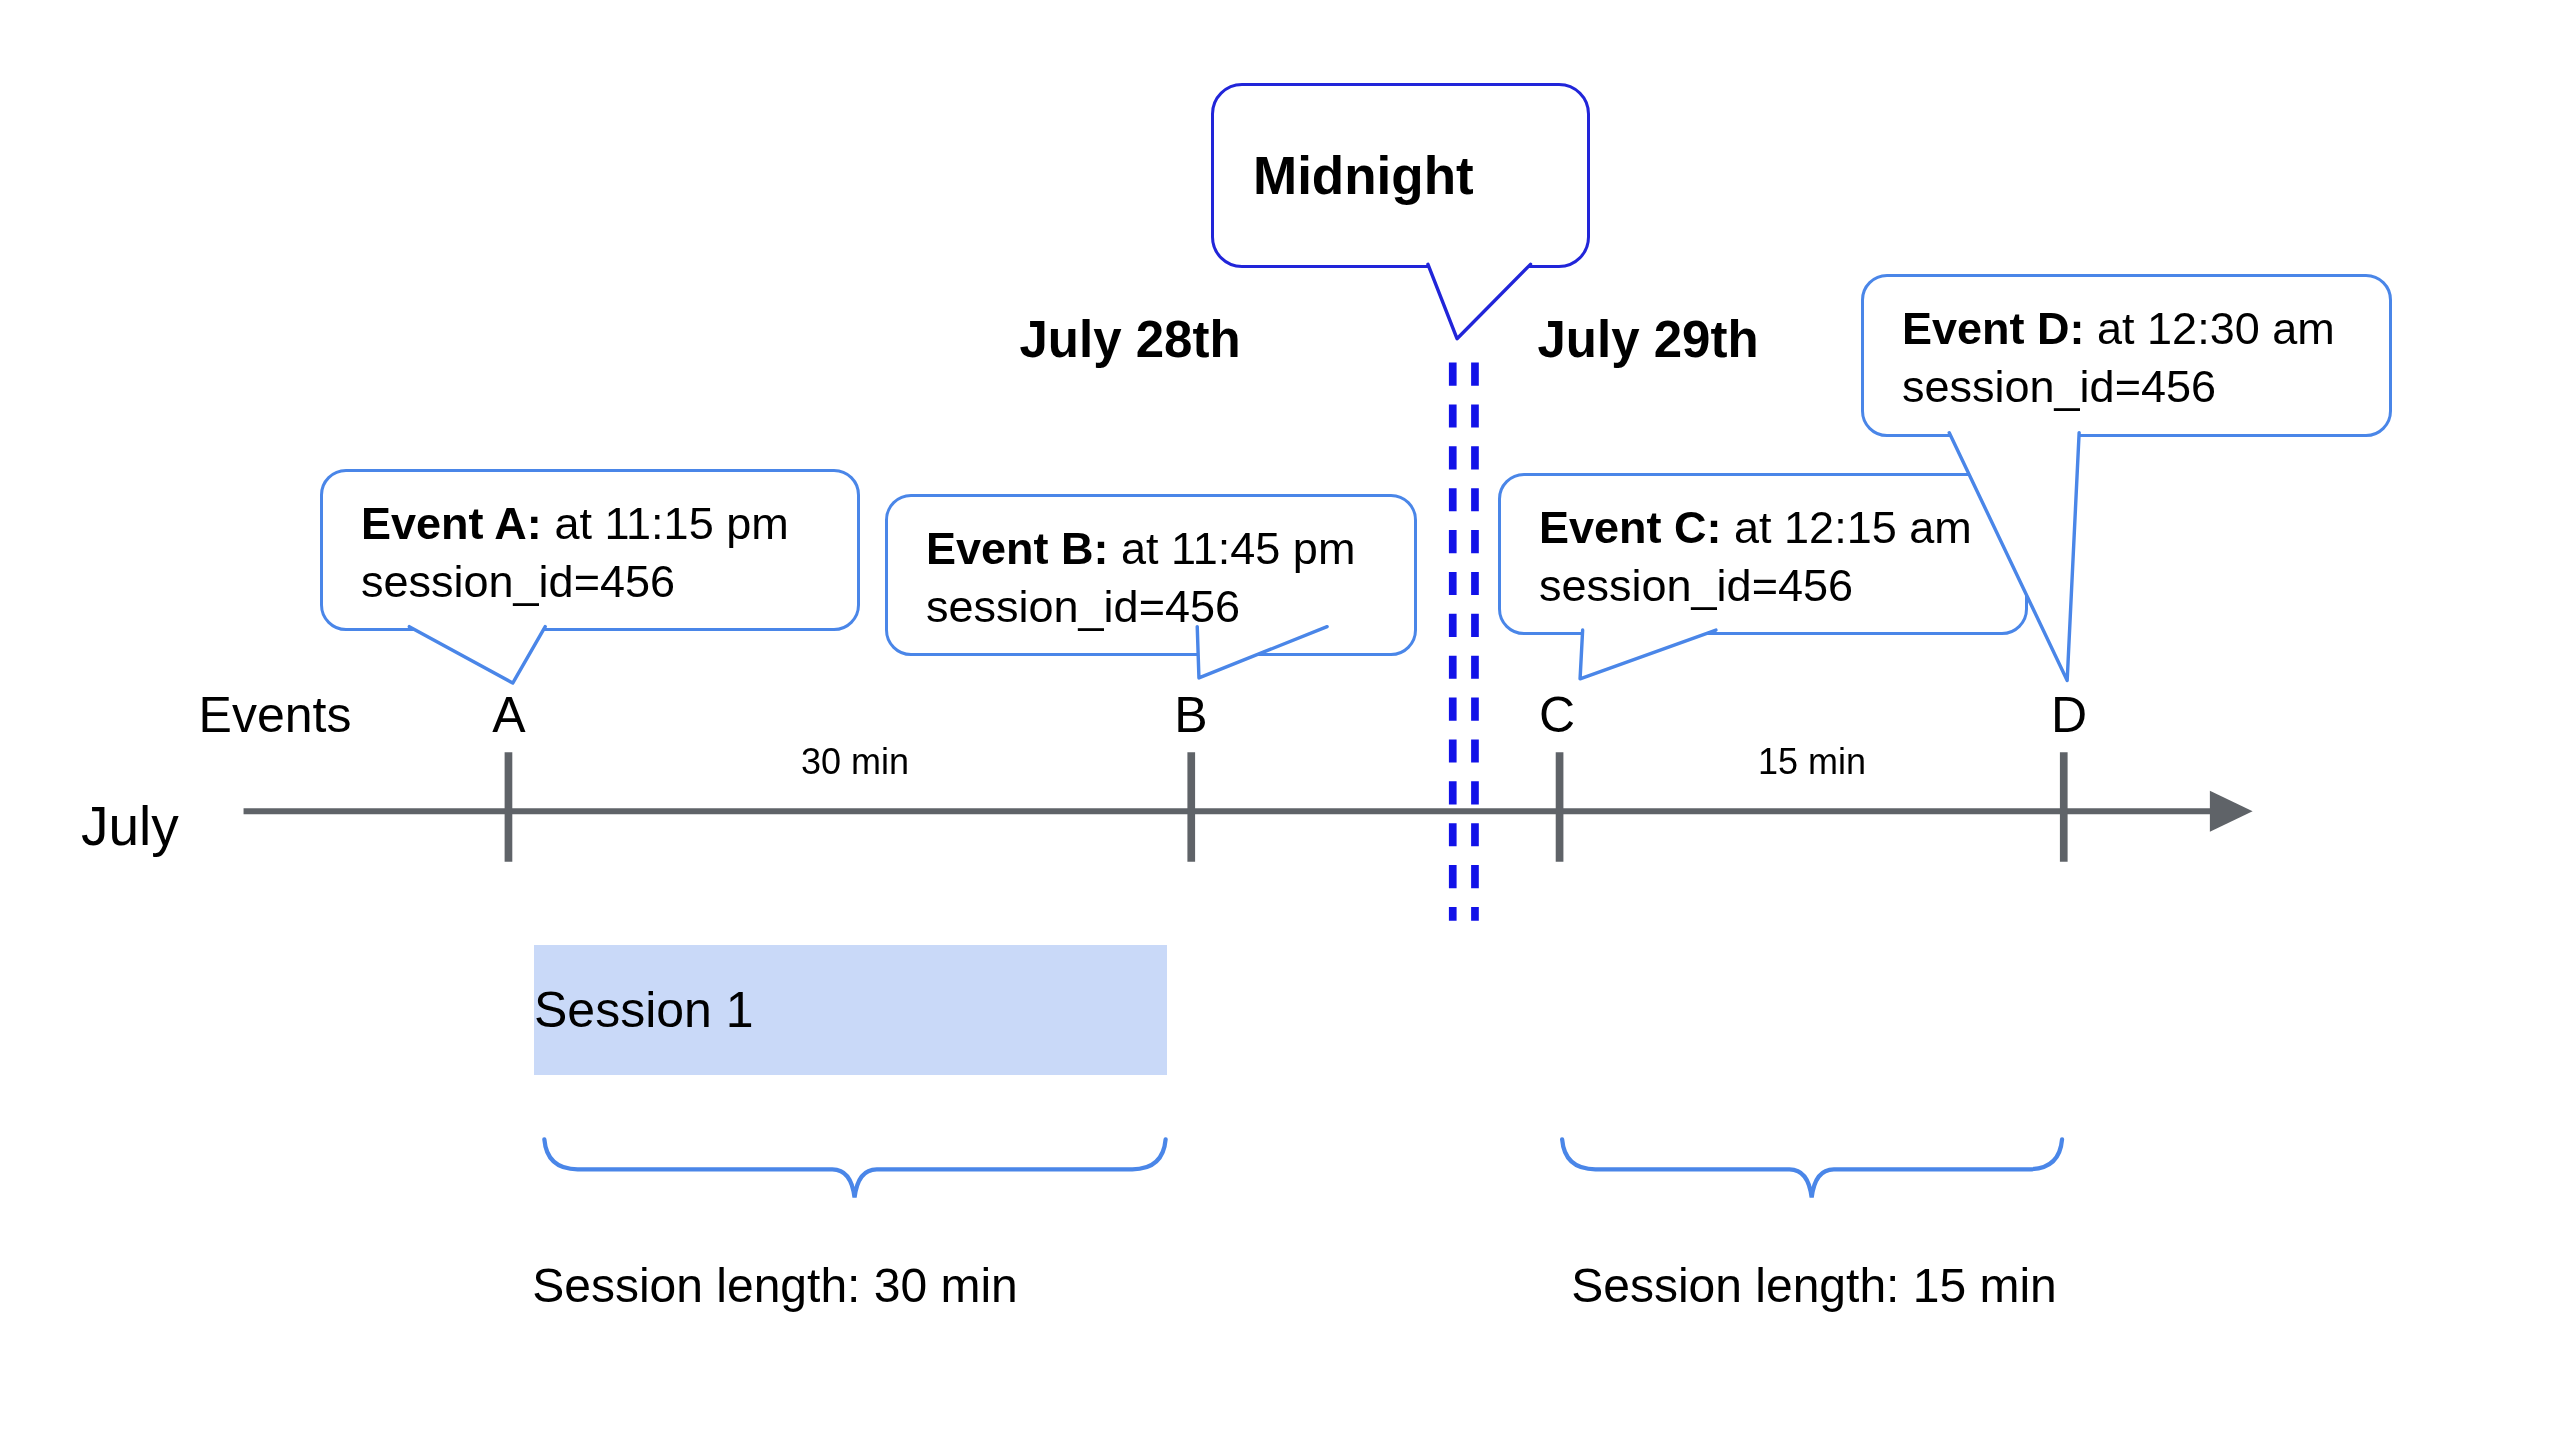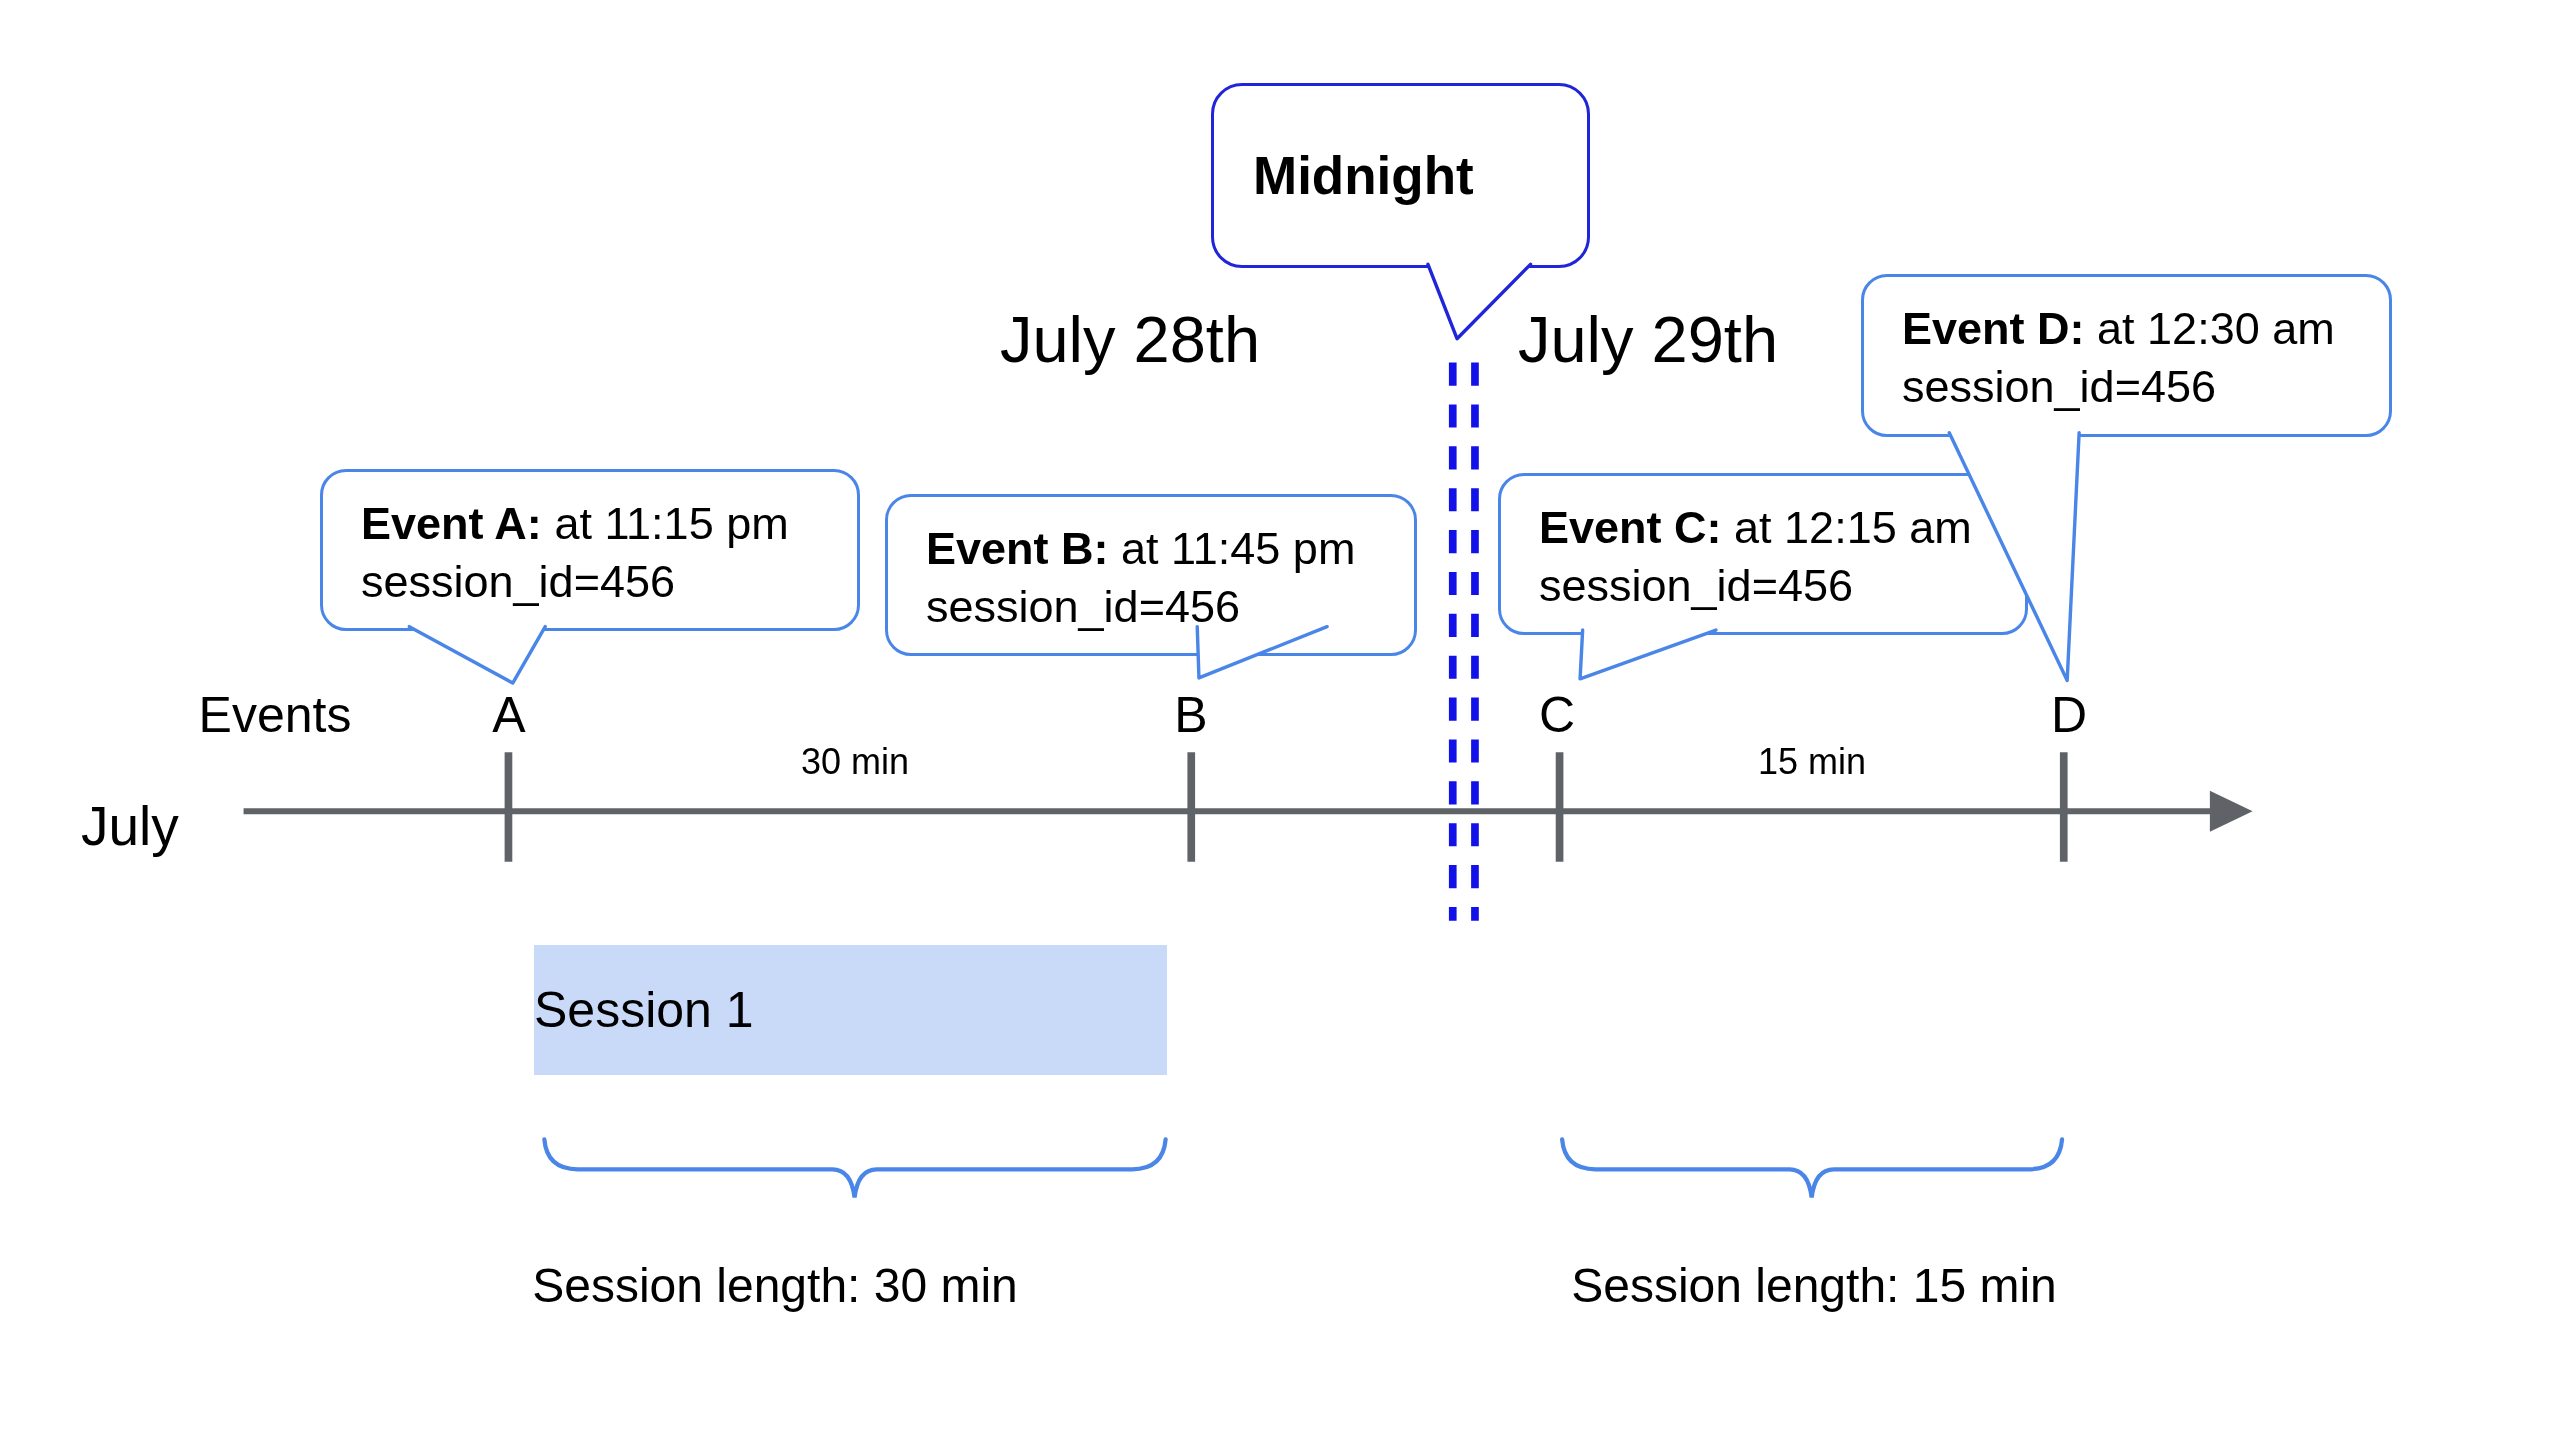--- a/index.html
+++ b/index.html
@@ -26,21 +26,21 @@
   }
 
   
   .session-box{
     position:absolute; background:#c9d9f8;
     display:flex; align-items:center; 
     font-size:50px;
   }
 
   .lbl58{font-size:50px;}
-  .lbl60{font-size:65px;}
+  .lbl60{font-size:51px;font-weight:bold;}
   .lbl64{font-size:55px;}
   .lbl56{font-size:48px;}
   .lbl50{font-size:36px;}
 
   svg{position:absolute;left:0;top:0;pointer-events:none;}
   #overlay{z-index:5;}
 </style>
 </head>
 <body>
 

